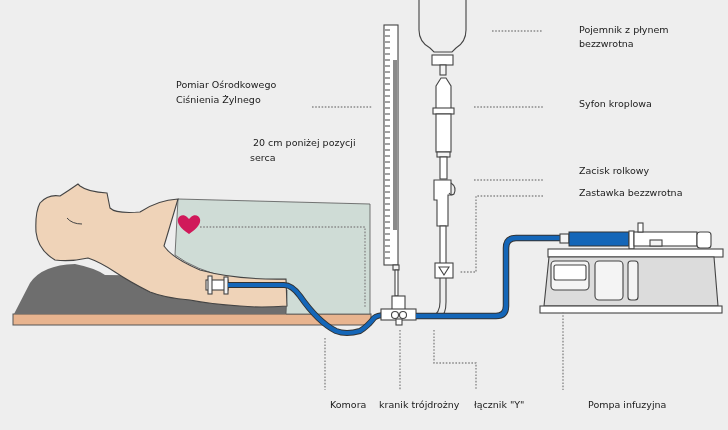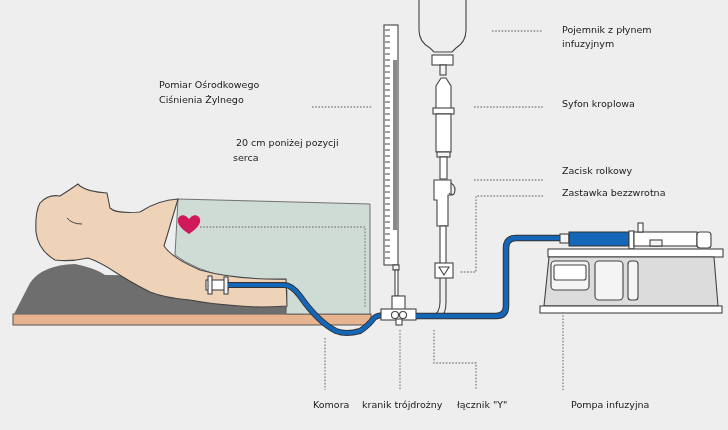--- a/index.html
+++ b/index.html
@@ -1,19 +1,19 @@
 <!DOCTYPE html>
 <html><head>
 <meta charset="utf-8">
 <style>
   html, body { margin: 0; padding: 0; }
   body { width: 728px; height: 430px; background: #eeeeee; position: relative; overflow: hidden;
          font-family: "DejaVu Sans", sans-serif; }
   #diagram { position: absolute; left: 0; top: 0; }
-  .lbl { position: absolute; font-size: 9.5px; line-height: 14px; color: #1a1a1a; white-space: nowrap; }
+  .lbl { position: absolute; font-size: 9.5px; line-height: 14px; color: #1a1a1a; white-space: nowrap; margin-left: 17px; }
   .dot { stroke: #8a8a8a; stroke-width: 1.4; stroke-dasharray: 1.6 1.6; fill: none; }
   .ol  { stroke: #444; stroke-width: 1.1; fill: #f4f4f4; }
   .olw { stroke: #444; stroke-width: 1.1; fill: #ffffff; }
 </style>
 </head>
 <body>
 
 <svg id="diagram" width="728" height="430" viewBox="0 0 728 430">
 
   <g>
@@ -168,20 +168,20 @@
     <polyline class="dot" points="434,330 434,363 476,363 476,390"></polyline>
     <line class="dot" x1="563" y1="312" x2="563" y2="390"></line>
   </g>
 </svg>
 
 <div class="lbl" style="left:159px;top:78px;">Pomiar Ośrodkowego</div>
 <div class="lbl" style="left:159px;top:93px;">Ciśnienia  Żylnego</div>
 <div class="lbl" style="left:236px;top:136px;">20 cm poniżej pozycji</div>
 <div class="lbl" style="left:233px;top:151px;">serca</div>
 <div class="lbl" style="left:562px;top:23px;">Pojemnik z płynem</div>
-<div class="lbl" style="left:562px;top:37px;">infuzyjnym</div>
+<div class="lbl" style="left:562px;top:37px;">bezzwrotna</div>
 <div class="lbl" style="left:562px;top:97px;">Syfon kroplowa</div>
 <div class="lbl" style="left:562px;top:164px;text-align:center;">Zacisk rolkowy</div>
 <div class="lbl" style="left:562px;top:186px;">Zastawka bezzwrotna</div>
 <div class="lbl" style="left:313px;top:398px;">Komora</div>
 <div class="lbl" style="left:362px;top:398px;text-align:right;">kranik trójdrożny</div>
 <div class="lbl" style="left:457px;top:398px;">łącznik "Y"</div>
 <div class="lbl" style="left:563px;top:398px;padding-left:8px;">Pompa infuzyjna</div>
 
 </body></html>

